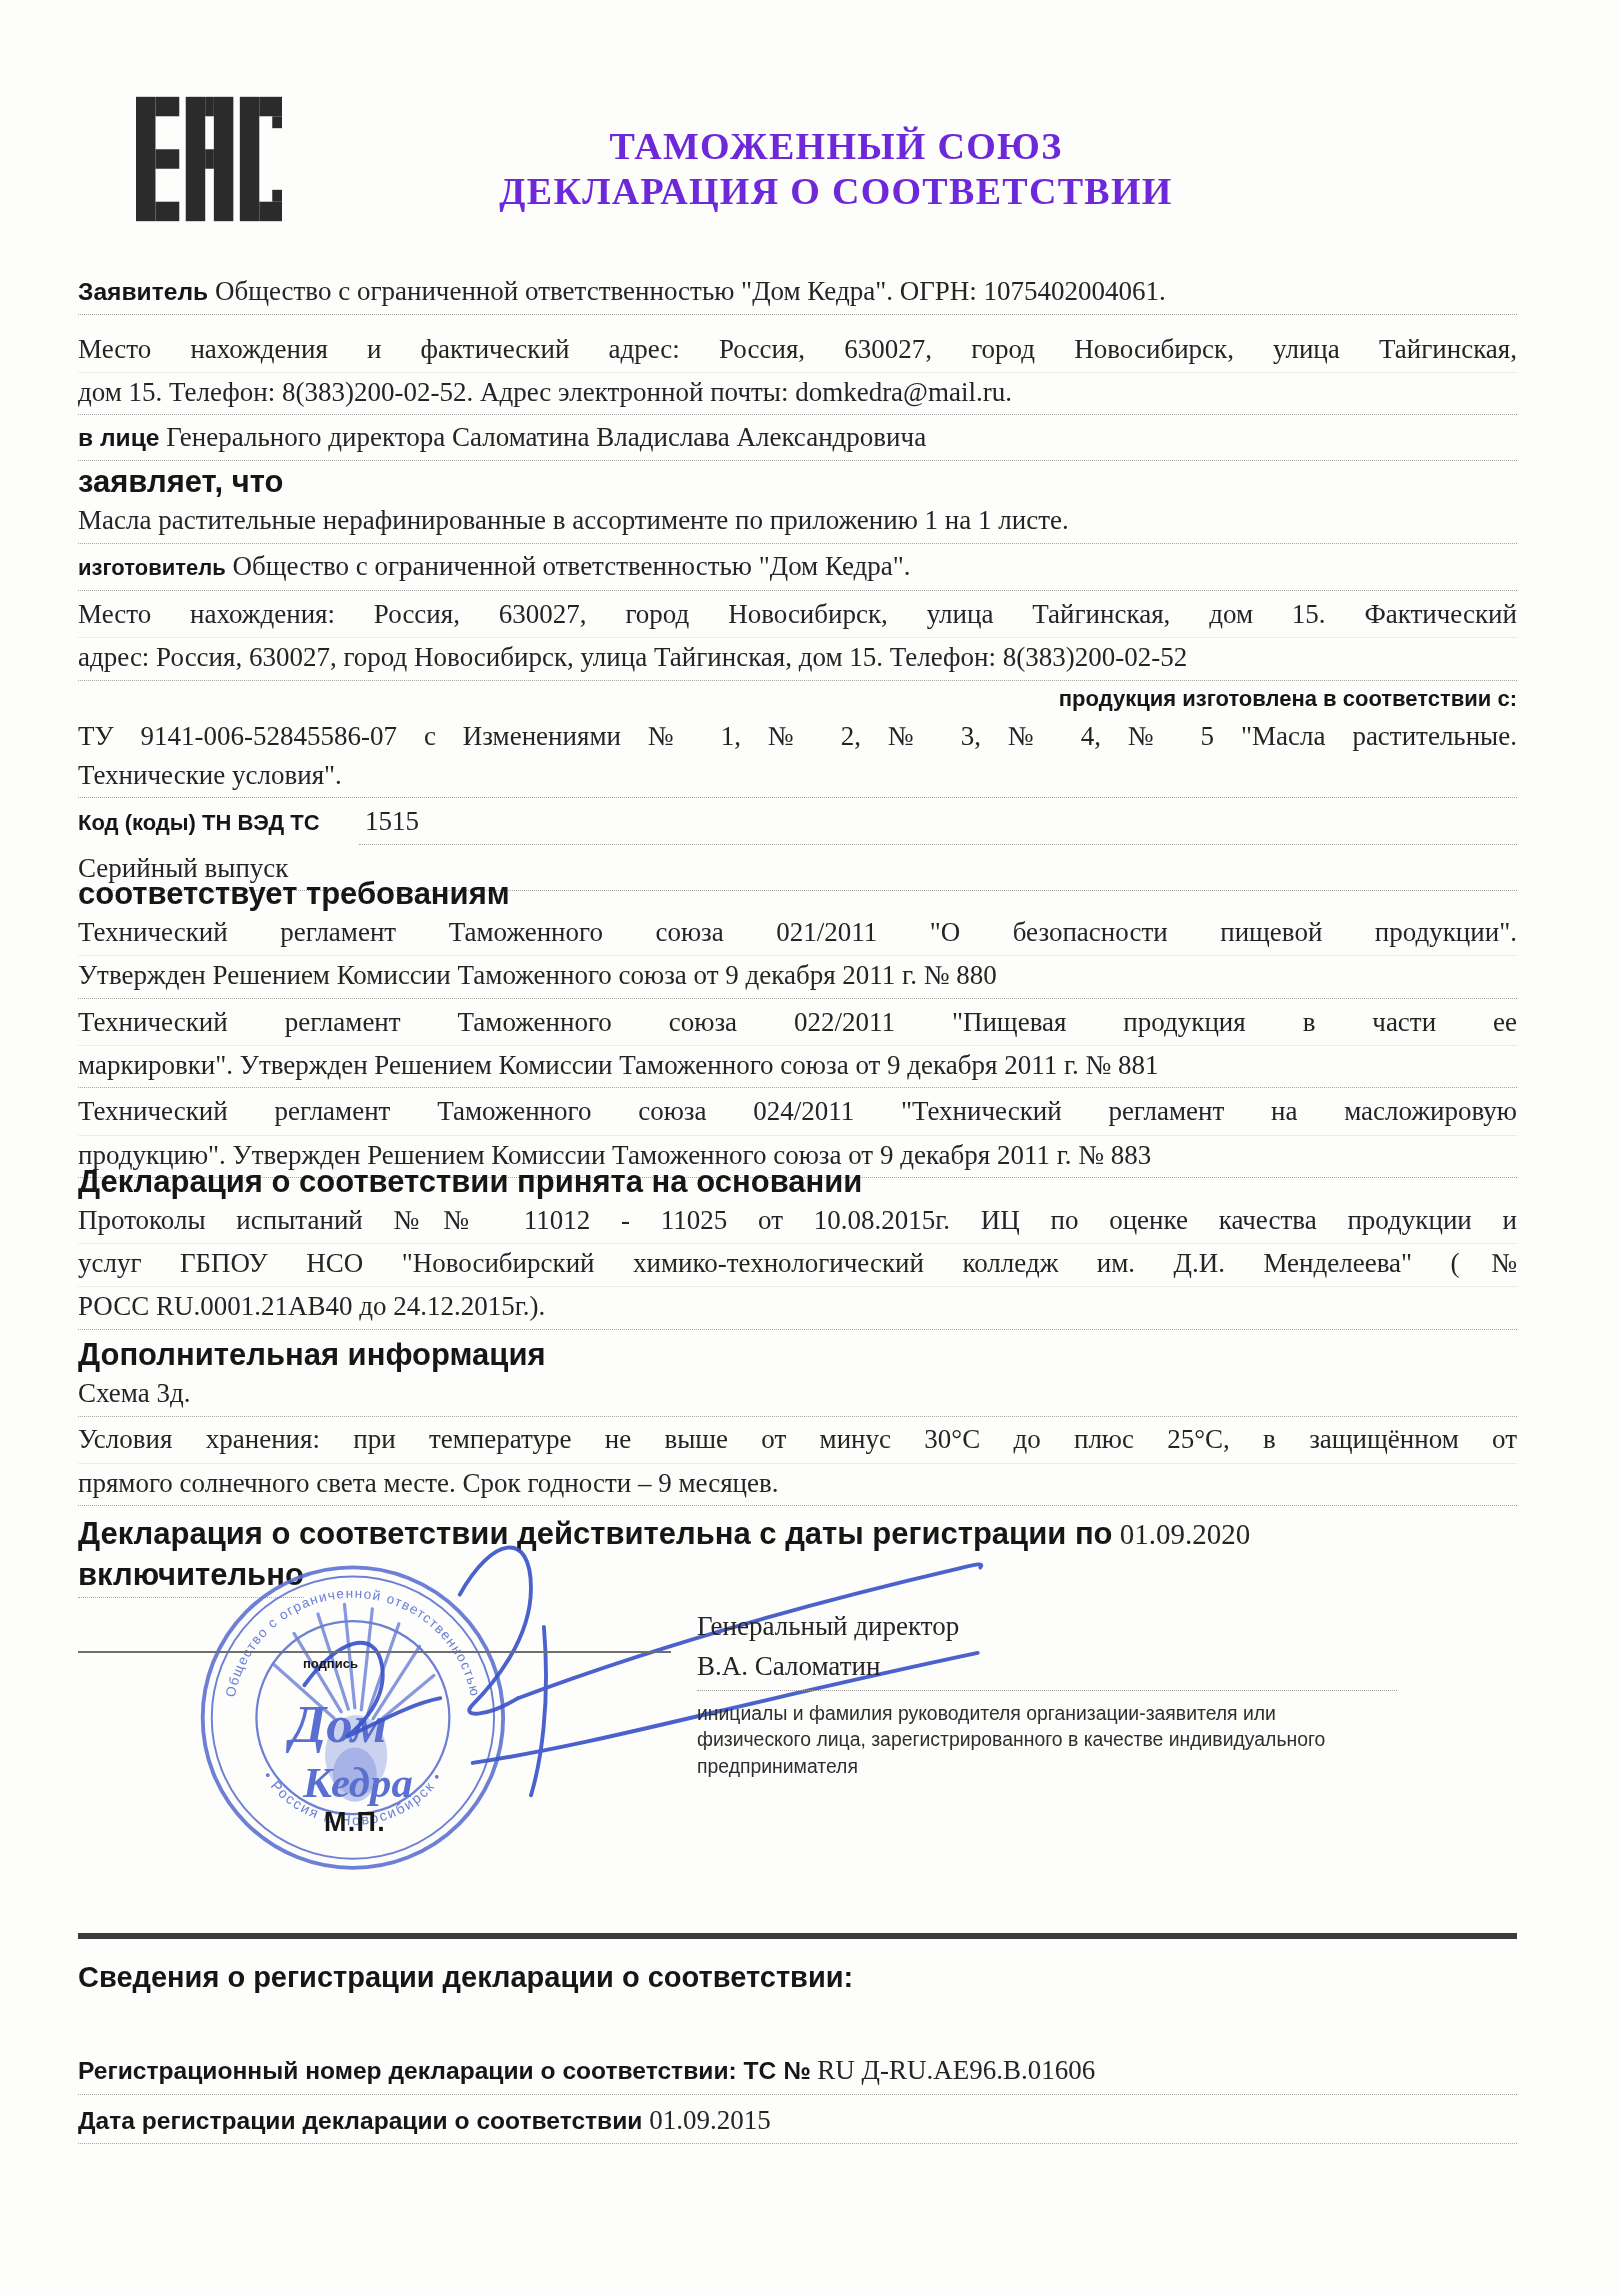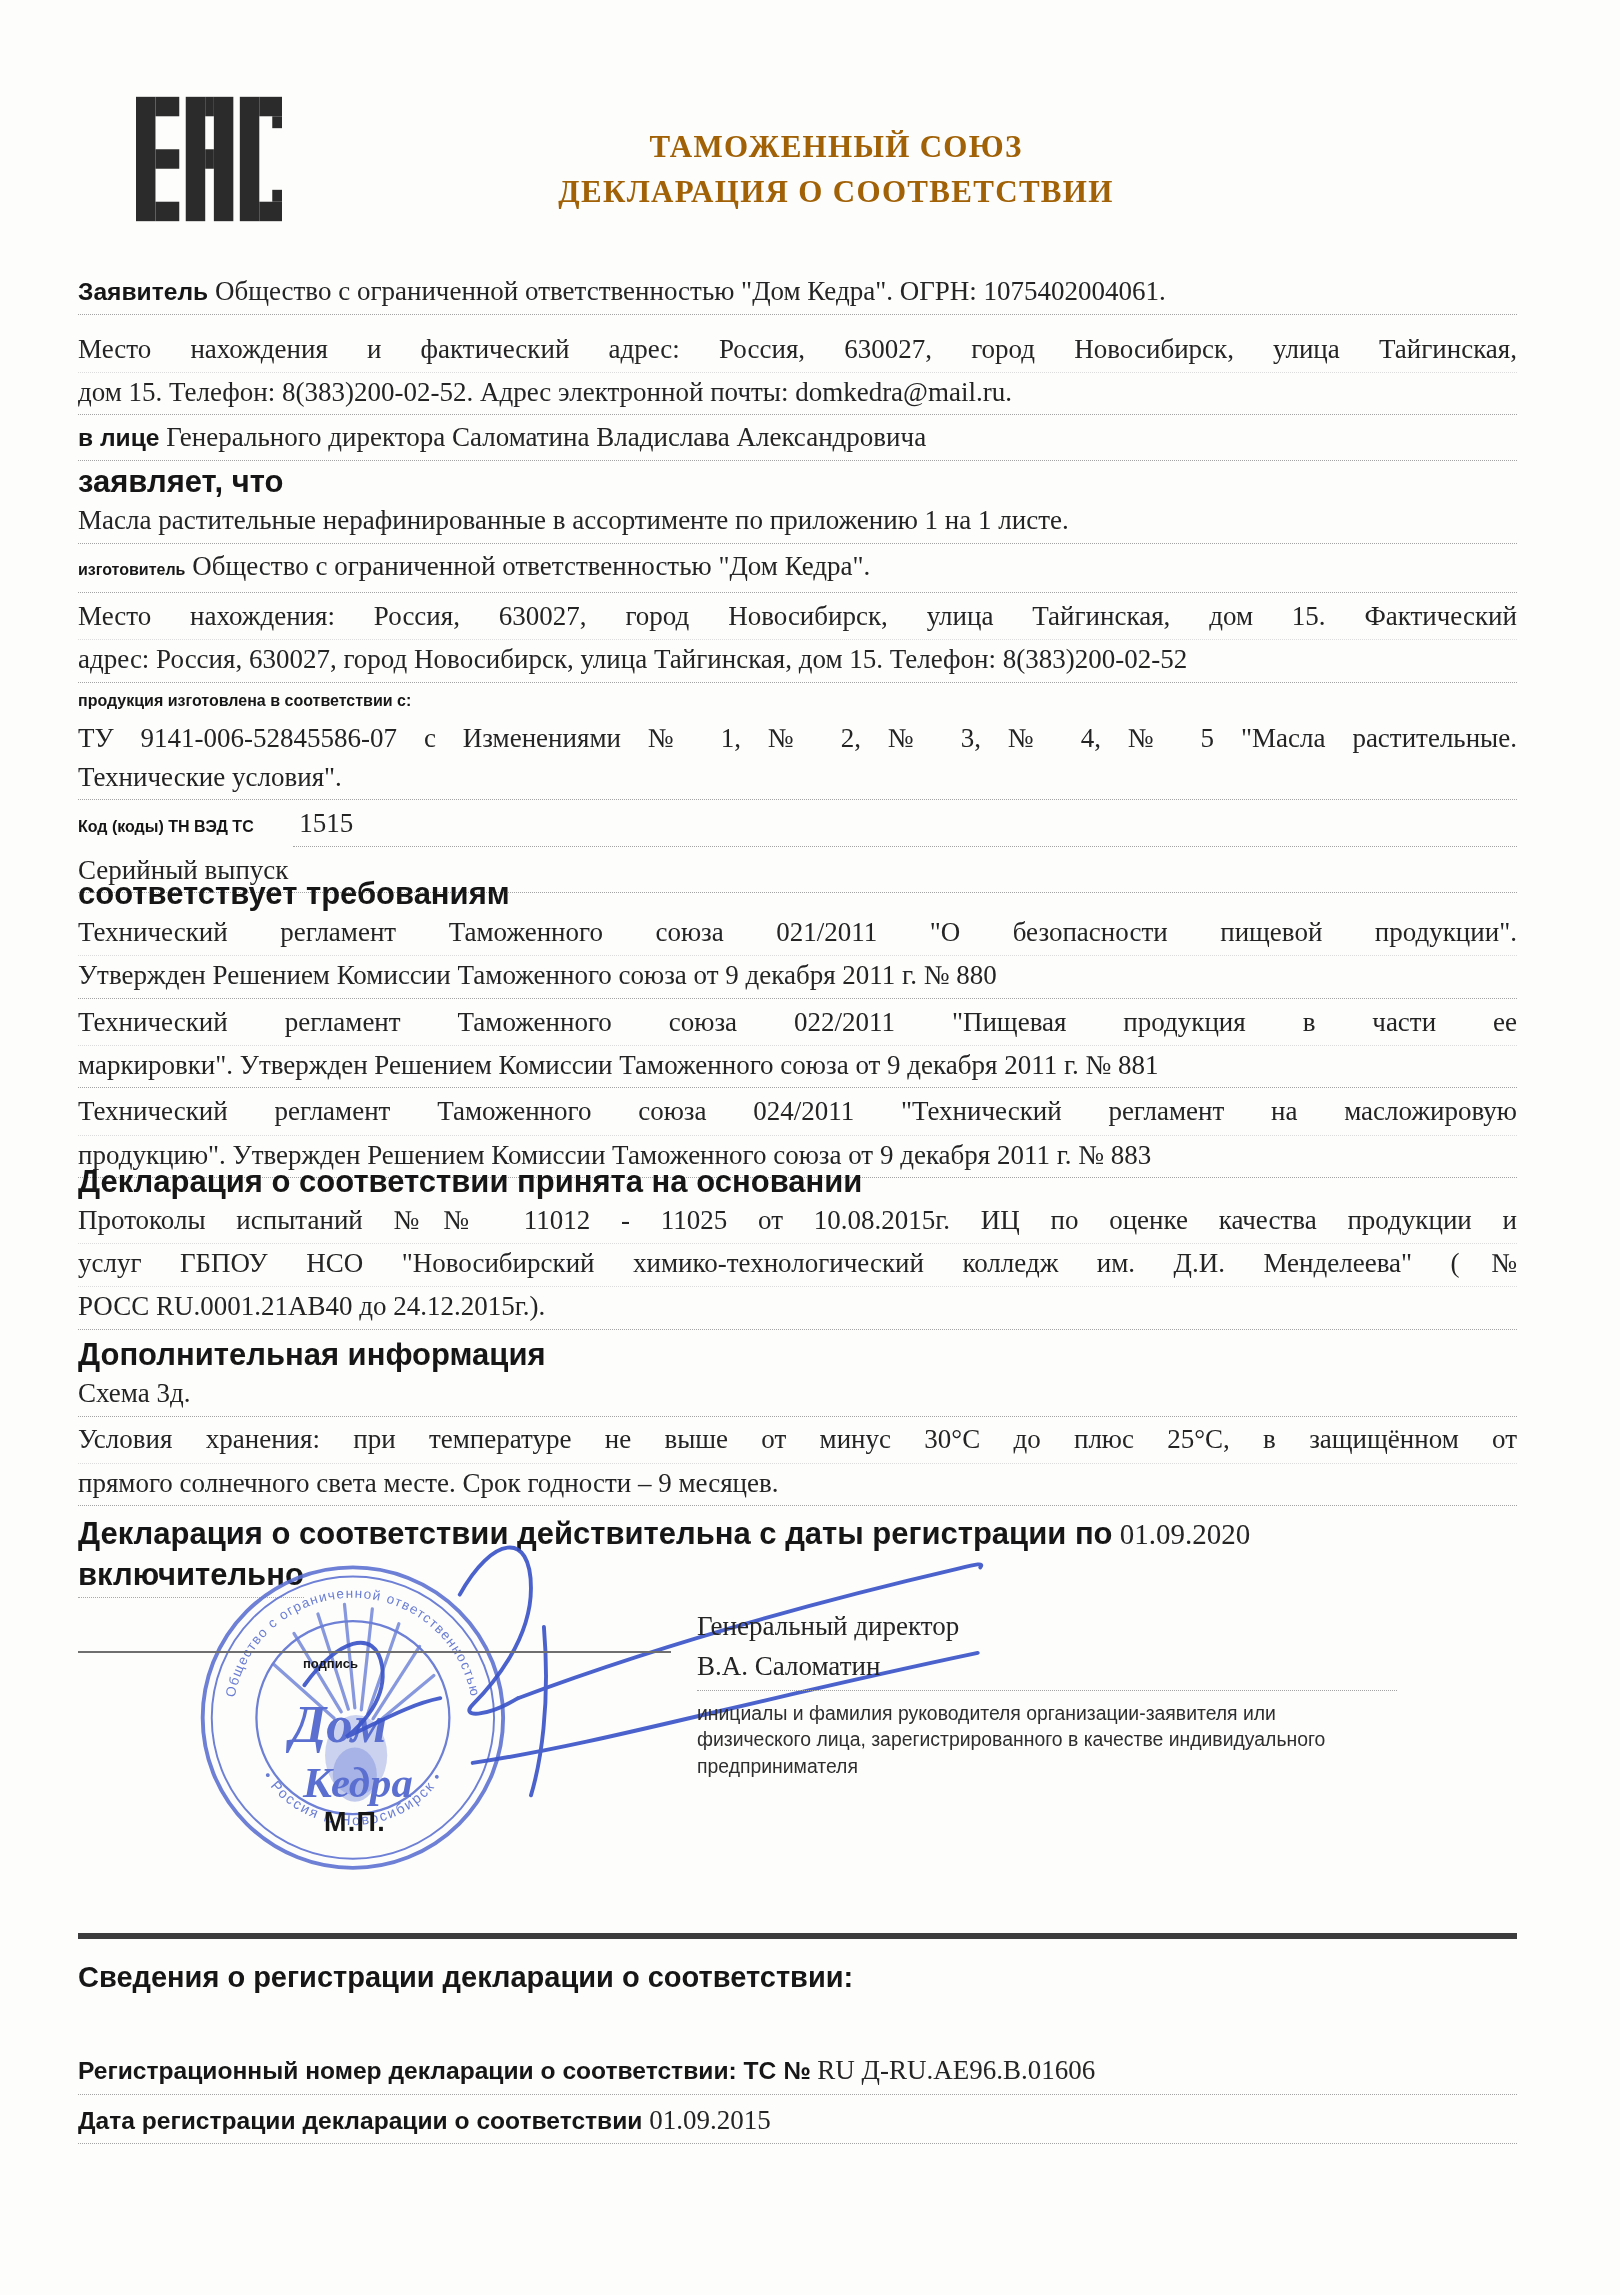--- a/index.html
+++ b/index.html
@@ -12,30 +12,30 @@
   }
   .sans{font-family:"Liberation Sans","DejaVu Sans",sans-serif;}
   .sans-b{font-family:"Liberation Sans","DejaVu Sans",sans-serif;font-weight:700;color:#161616;}
   .serif{font-family:"Liberation Serif","DejaVu Serif",serif;color:#242424;}
   .abs{position:absolute;left:78px;width:1439px;}
   .row{font-size:27px;line-height:39px;white-space:nowrap;}
   .just{text-align:justify;text-align-last:justify;}
   .ul{border-bottom:1.9px dotted #a3a3a3;padding-bottom:2.6px;}
   .ul-faint{border-bottom:1.3px dotted #dcdcdc;padding-bottom:3.2px;}
   .lbl{font-size:24.6px;}
-  .lbl-s{font-size:16px;}
+  .lbl-s{font-size:22px;text-align:right;}
   .hdr{font-size:31px;line-height:38px;}
   .gap6{margin-top:3.9px;}
   .gap14{margin-top:15px;}
 
   
   .eac-logo{position:absolute;left:136px;top:83px;width:146px;height:152px;}
   .doc-titles{position:absolute;left:52px;right:0;top:124px;text-align:center;
     font-family:"Liberation Serif","DejaVu Serif",serif;font-weight:700;
-    font-size:31px;line-height:45px;letter-spacing:1.3px;color:#a16207;}
+    font-size:38px;line-height:45px;letter-spacing:1.3px;color:#6d28d9;}
 
   
   .flexrow{display:flex;align-items:baseline;}
   .code-val{flex:1;margin-left:39px;padding-left:6.5px;}
 
   
   .sig-svg{position:absolute;left:181px;top:1491px;width:810px;height:518px;}
   .sig-line{position:absolute;left:78px;top:1651px;width:593px;height:1.9px;background:#6f6f6f;}
   .sig-caption{position:absolute;left:303px;top:1656px;font-size:13px;}
   .seal-caption{position:absolute;left:324px;top:1807px;font-size:27px;letter-spacing:1.3px;}

